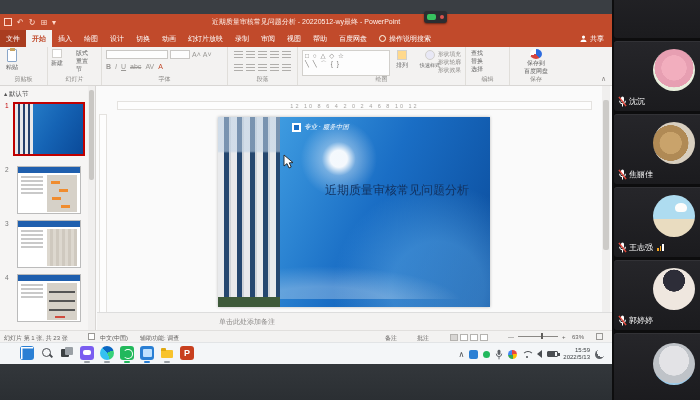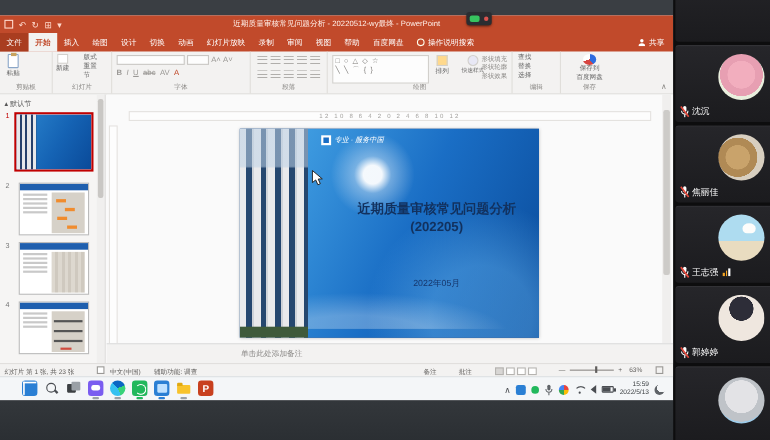--- a/index.html
+++ b/index.html
@@ -80,21 +80,21 @@
         background:
           radial-gradient(circle at 28% 22%, rgba(255,255,255,.95) 0 4%, rgba(255,255,255,.35) 8%, rgba(255,255,255,0) 18%),
           radial-gradient(circle at 75% 90%, rgba(120,200,255,.35) 0 20%, rgba(0,0,0,0) 45%),
           linear-gradient(115deg,#3e9be0 0%,#1a6ec5 45%,#0a4a99 100%); }
   .swoosh { position:absolute; left:62px; bottom:8px; right:0; height:40px;
         background:radial-gradient(ellipse at 20% 120%, rgba(255,255,255,.28) 0 30%, rgba(255,255,255,0) 60%); }
   .slogo { position:absolute; left:74px; top:6px; display:flex; align-items:center; gap:3px; }
   .slogo .mark { width:9px; height:9px; background:#fff; position:relative; }
   .slogo .mark:before { content:""; position:absolute; left:2px; top:2px; width:5px; height:5px; background:#1a6ec5; }
   .slogo .slg { color:#fff; font-size:6.5px; font-style:italic; white-space:nowrap; }
-  .stitle { position:absolute; left:92px; right:6px; top:66px; text-align:center; color:#12315e; font-weight:bold; font-size:12px; line-height:14px; }
+  .stitle { position:absolute; left:92px; right:6px; top:66px; text-align:center; color:#12315e; font-weight:normal; font-size:12px; line-height:14px; }
   .stitle2 { position:absolute; left:92px; right:6px; top:82px; text-align:center; color:#12315e; font-weight:bold; font-size:12px; }
   .spres { position:absolute; left:92px; right:6px; top:136px; text-align:center; color:#16366b; font-size:8px; line-height:10px; }
 
   .notesbar { position:absolute; left:97px; top:226px; width:515px; height:18px; background:#f3f2f1; border-top:1px solid #ddd; }
   .notesph { position:absolute; left:122px; top:4px; font-size:7px; color:#8c8a88; }
 
   
   .statusbar { position:absolute; left:0; top:316px; width:612px; height:12px; background:#f3f2f1; border-top:1px solid #e1dfdd; font-size:6px; color:#605e5c; }
   .statusbar .it { position:absolute; top:2.5px; white-space:nowrap; }
   .viewbtn { display:inline-block; width:8px; height:7px; border:1px solid #b5b3b0; background:#fff; margin-right:2px; vertical-align:middle; }
@@ -382,23 +382,21 @@
             <div class="bld">
               <span class="grass"></span>
             </div>
             <div class="bluebg"></div>
             <div class="swoosh"></div>
             <div class="slogo">
               <span class="mark"></span>
               <span class="slg">专业 · 服务中国</span>
             </div>
             <div class="stitle">近期质量审核常见问题分析</div>
-            <div class="stitle2">(202205)</div>
             <div class="spres">
-              <div>2022年05月</div>
             </div>
           </div>
 
           <div class="mainscroll">
             <span class="th"></span>
           </div>
         </div>
 
         <div class="notesbar">
           <div class="notesph">单击此处添加备注</div>

